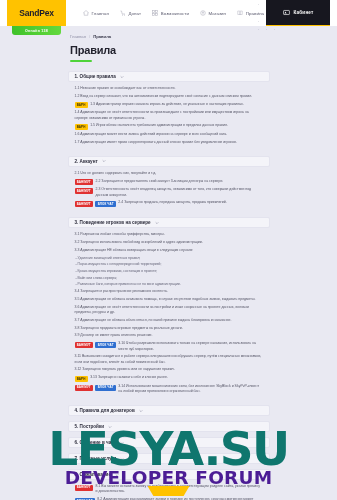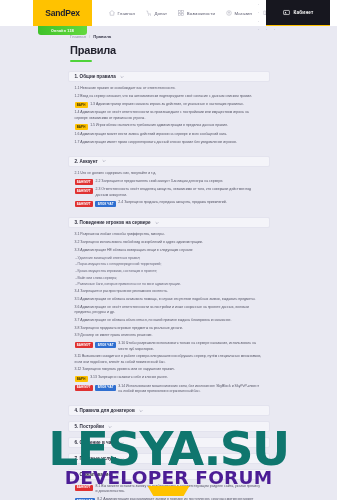--- a/index.html
+++ b/index.html
@@ -12,21 +12,20 @@
   #page { position: relative; width: 337px; height: 500px; background: #e9e9f2; overflow: hidden; }
 
   
   .header {
     position: relative;
     height: 26px;
     background: #ffffff;
     display: flex;
     align-items: stretch;
     z-index: 5;
-    padding-left: 26px;
   }
   .logo-wrap { position: relative; width: 66px; flex: 0 0 66px; }
   .logo-box {
     position: absolute; left: 7px; top: 0; width: 59px; height: 26px;
     background: #ffc200;
     display: flex; align-items: center; justify-content: center;
   }
   .logo-text {
     font-size: 8.5px; font-weight: bold; color: #1d1d2b;
     letter-spacing: -0.2px;

